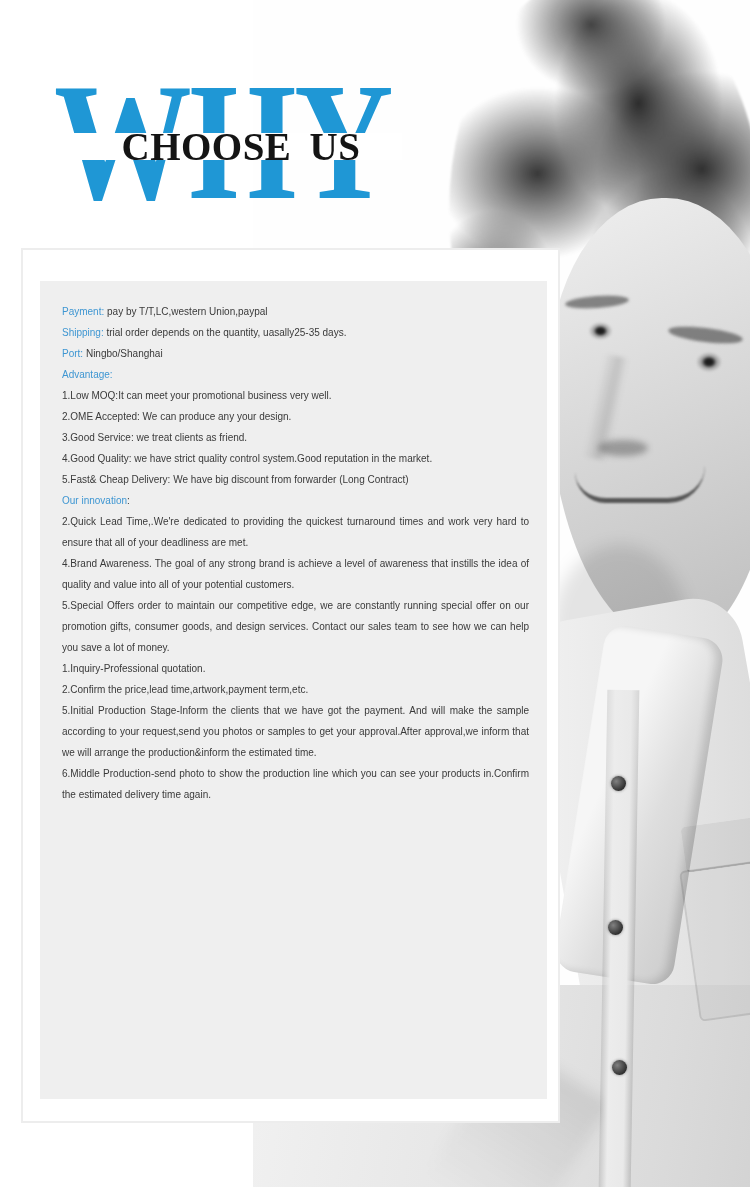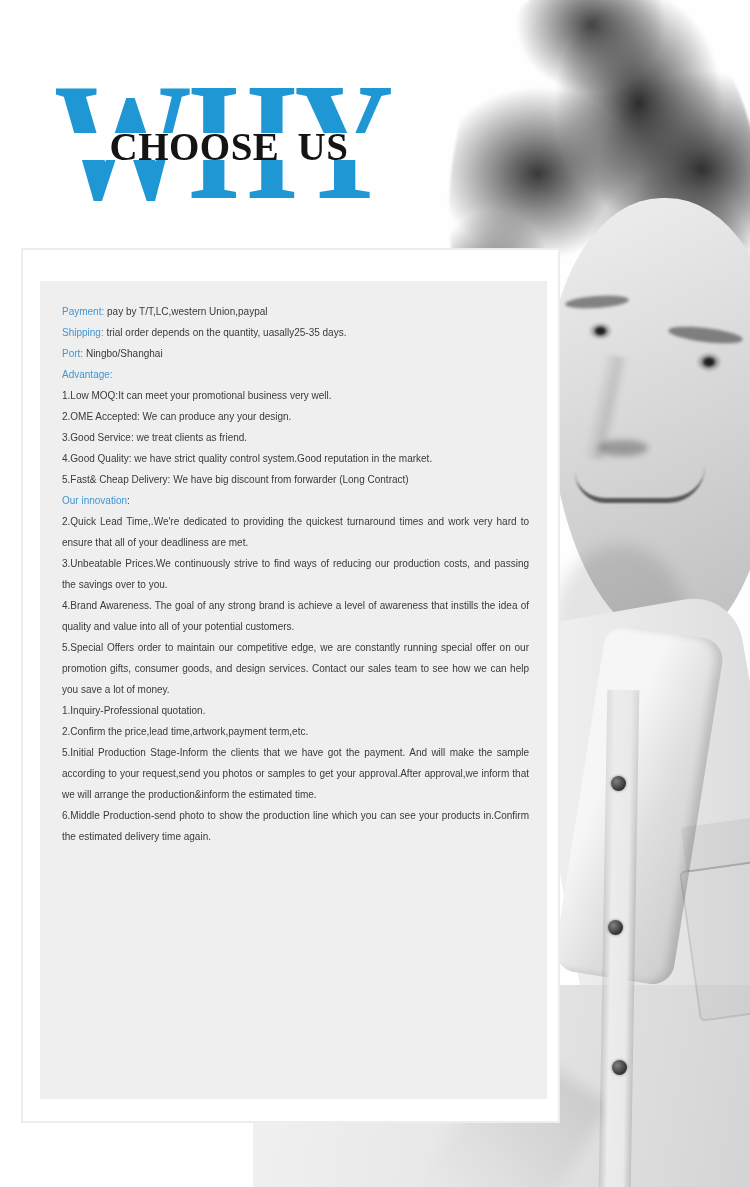--- a/index.html
+++ b/index.html
@@ -65,21 +65,21 @@
   .pocket{left:436px;top:862px;width:120px;height:148px;transform:rotate(-8deg);
     border:2px solid rgba(0,0,0,.09);background:rgba(0,0,0,.03);border-radius:6px;}
   .pocket-flap{left:430px;top:818px;width:132px;height:44px;transform:rotate(-8deg);
     background:rgba(0,0,0,.05);border-bottom:2px solid rgba(0,0,0,.11);border-radius:5px;}
 
   
   .title-why{position:absolute;left:54px;top:57px;line-height:1;font-size:168px;
     font-family:"Liberation Serif",serif;font-weight:bold;color:var(--accent-blue);
     letter-spacing:-3px;transform:scaleX(.82);transform-origin:left top;white-space:nowrap;}
   .title-band{position:absolute;left:50px;top:133px;width:352px;height:27px;background:#fff;}
-  .title-front{position:absolute;left:54px;top:131px;width:350px;text-align:center;
+  .title-front{position:absolute;left:66px;top:131px;width:350px;text-align:center;
     font-family:"Liberation Serif",serif;font-weight:bold;font-size:39px;line-height:31px;
     color:#141414;letter-spacing:.5px;word-spacing:8px;white-space:nowrap;}
 
   
   .box{position:absolute;left:21px;top:248px;width:535px;height:871px;
     background:#fff;border:2px solid var(--box-border);}
   .panel{margin:31px 0 0 17px;width:507px;height:818px;background:var(--panel-bg);
     padding:20px 18px 0 22px;box-sizing:border-box;overflow:hidden;}
   .line{margin:0;font-size:10px;line-height:21px;text-align:justify;color:var(--text-dark);}
   .lbl{color:var(--label-blue);}
@@ -122,21 +122,20 @@
         <p class="line"><span class="lbl">Shipping:</span><span> trial order depends on the quantity, uasally25-35 days.</span></p>
         <p class="line"><span class="lbl">Port:</span><span> Ningbo/Shanghai</span></p>
         <p class="line"><span class="lbl">Advantage:</span></p>
         <p class="line"><span>1.Low MOQ:It can meet your promotional business very well.</span></p>
         <p class="line"><span>2.OME Accepted: We can produce any your design.</span></p>
         <p class="line"><span>3.Good Service: we treat clients as friend.</span></p>
         <p class="line"><span>4.Good Quality: we have strict quality control system.Good reputation in the market.</span></p>
         <p class="line"><span>5.Fast&amp; Cheap Delivery: We have big discount from forwarder (Long Contract)</span></p>
         <p class="line"><span class="lbl">Our innovation</span><span>:</span></p>
         <p class="line"><span>2.Quick Lead Time,.We're dedicated to providing the quickest turnaround times and work very hard to ensure that all of your deadliness are met.</span></p>
-        <p class="line"><span>3.Unbeatable Prices.We continuously strive to find ways of reducing our production costs, and passing the savings over to you.</span></p>
         <p class="line"><span>4.Brand Awareness. The goal of any strong brand is achieve a level of awareness that instills the idea of quality and value into all of your potential customers.</span></p>
         <p class="line"><span>5.Special Offers order to maintain our competitive edge, we are constantly running special offer on our promotion gifts, consumer goods, and design services. Contact our sales team to see how we can help you save a lot of money.</span></p>
         <p class="line"><span>1.Inquiry-Professional quotation.</span></p>
         <p class="line"><span>2.Confirm the price,lead time,artwork,payment term,etc.</span></p>
         <p class="line"><span>5.Initial Production Stage-Inform the clients that we have got the payment. And will make the sample according to your request,send you photos or samples to get your approval.After approval,we inform that we will arrange the production&amp;inform the estimated time.</span></p>
         <p class="line"><span>6.Middle Production-send photo to show the production line which you can see your products in.Confirm the estimated delivery time again.</span></p>
       </div>
   </div>
 
 </div>

